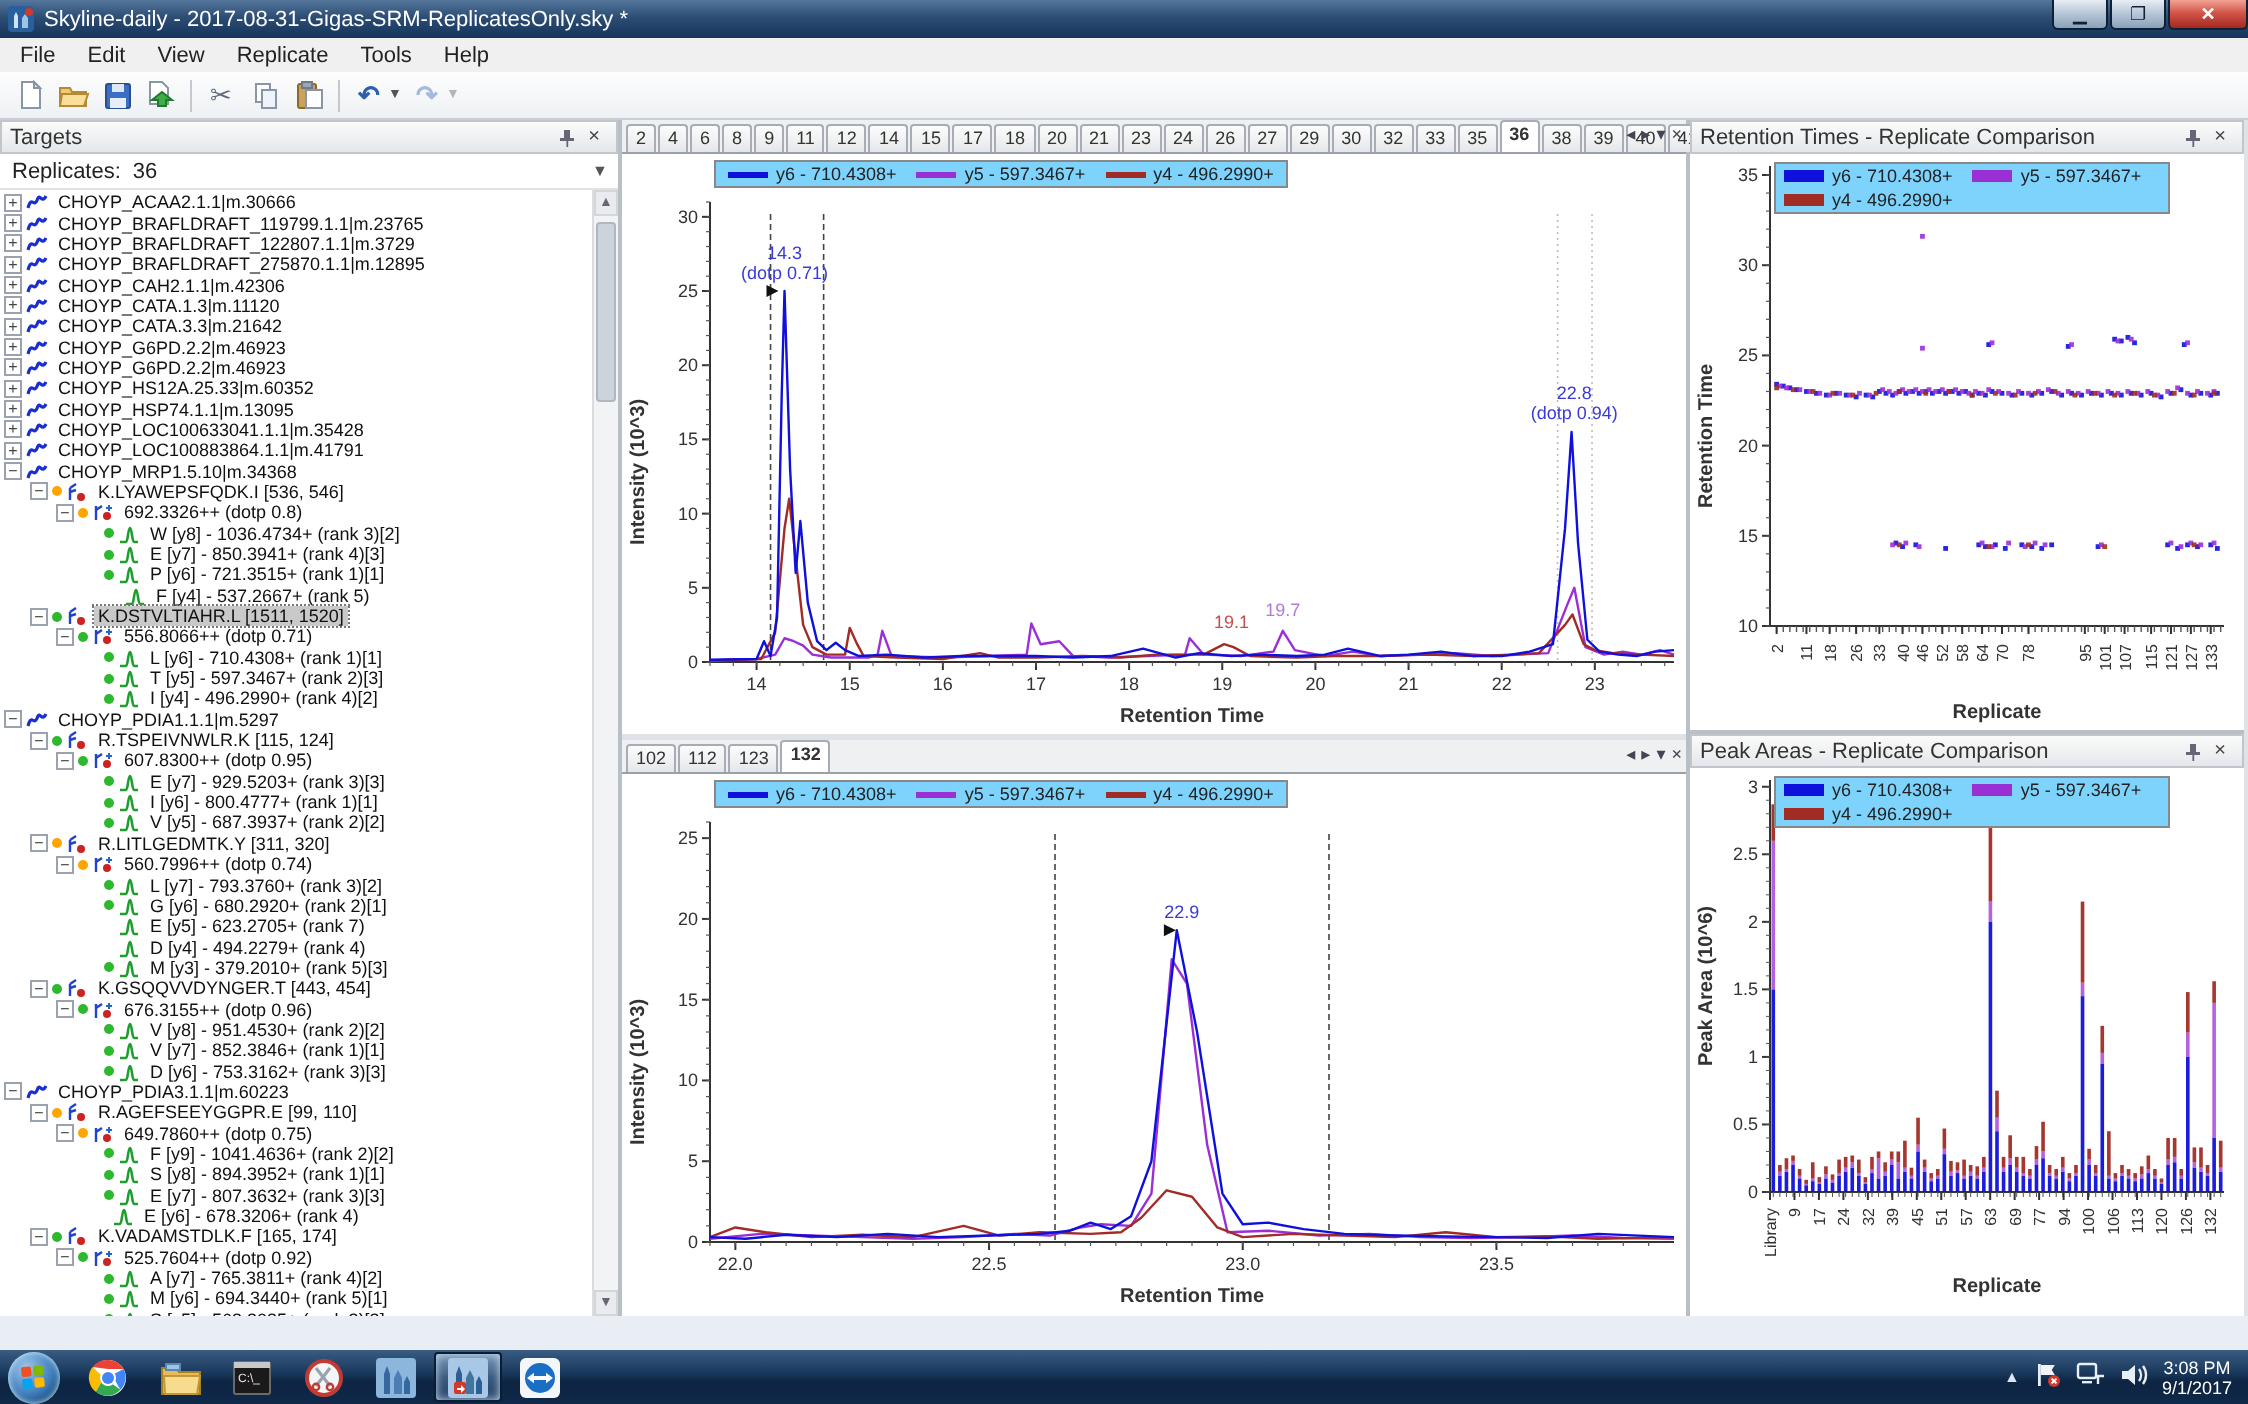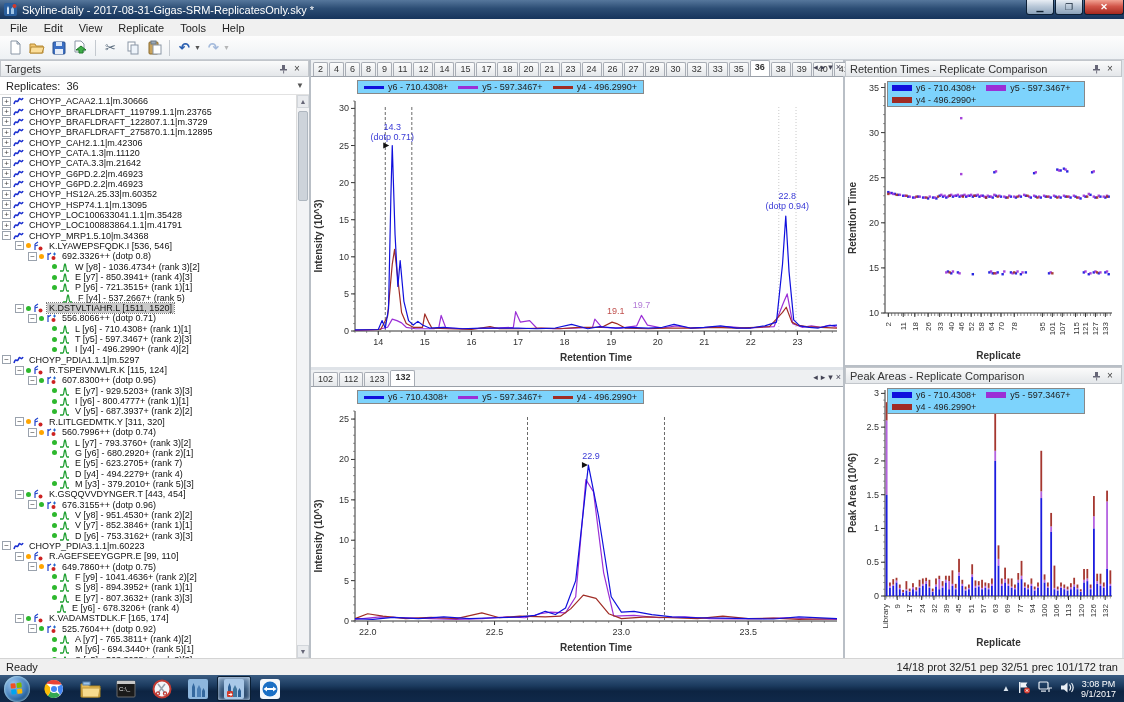--- a/index.html
+++ b/index.html
@@ -1707,25 +1707,20 @@
               <line x1="247.9572222222222" y1="212" x2="247.9572222222222" y2="216" stroke="#333"></line>
               <text x="250.9572222222222" y="220" text-anchor="end" font-size="8" fill="#333" transform="rotate(-90 250.9572222222222 220)">126</text>
               <line x1="260.19" y1="212" x2="260.19" y2="216" stroke="#333"></line>
               <text x="263.19" y="220" text-anchor="end" font-size="8" fill="#333" transform="rotate(-90 263.19 220)">132</text>
             </svg>
         </div>
       </div>
     </div>
   </div>
 
-  <div class="statusbar">
-    <span>Ready</span>
-    <span class="sp"></span>
-    <span>14/18 prot  32/51 pep  32/51 prec  101/172 tran</span>
-  </div>
 
   <div class="taskbar">
     <div class="orb">
       <div class="flaggrid">
           <i style="background:#f25022"></i>
           <i style="background:#7fba00"></i>
           <i style="background:#00a4ef"></i>
           <i style="background:#ffb900"></i>
         </div>
     </div>

